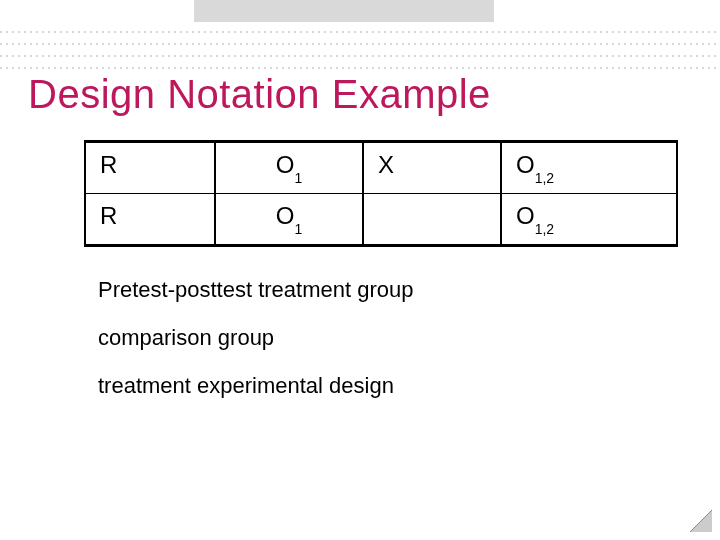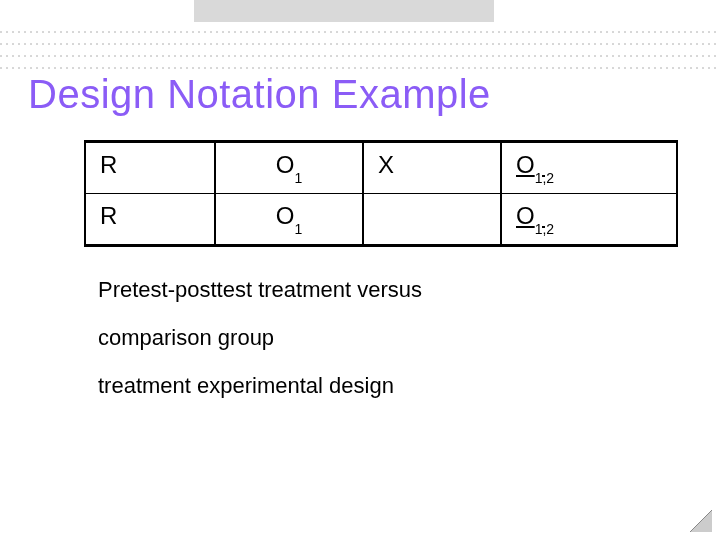--- a/index.html
+++ b/index.html
@@ -28,21 +28,21 @@
   }
   .dashed-lines line {
     stroke: #b0b0b0;
     stroke-width: 1;
     stroke-dasharray: 2 4;
   }
   .title {
     position: absolute;
     top: 72px;
     left: 28px;
-    color: #8b5cf6;
+    color: #be185d;
     font-size: 40px;
     font-weight: normal;
     letter-spacing: 0.5px;
   }
   .table-wrap {
     position: absolute;
     top: 140px;
     left: 84px;
     border-top: 2px solid #000;
     border-bottom: 2px solid #000;
@@ -58,21 +58,21 @@
     font-size: 24px;
     color: #000;
     padding: 8px 14px 8px 14px;
     height: 34px;
     vertical-align: top;
     box-sizing: content-box;
   }
   table.design td.c0 { width: 100px; }
   table.design td.c1 { width: 118px; text-align: center; }
   table.design td.c2 { width: 108px; }
-  table.design td.c3 { width: 146px; text-decoration: underline; }
+  table.design td.c3 { width: 146px; }
   .sub {
     font-size: 14px;
     vertical-align: sub;
     position: relative;
     top: 4px;
   }
   .body-text {
     position: absolute;
     left: 98px;
     font-size: 22px;
@@ -119,21 +119,21 @@
       <tr>
         <td class="c0">R</td>
         <td class="c1"><span>O</span><span class="sub">1</span></td>
         <td class="c2"></td>
         <td class="c3"><span>O</span><span class="sub">1,2</span></td>
       </tr>
     </tbody>
       </table>
   </div>
 
-  <div class="body-text bt1">Pretest-posttest treatment versus</div>
+  <div class="body-text bt1">Pretest-posttest treatment group</div>
   <div class="body-text bt2">comparison group</div>
   <div class="body-text bt3">treatment experimental design</div>
 
   <svg class="corner" viewBox="0 0 22 22">
     <path d="M0 22 L22 22 L22 0 Z" fill="#cccccc"></path>
     <path d="M0 22 L22 0" stroke="#888" stroke-width="1" fill="none"></path>
   </svg>
 </div>
 
 </body></html>

